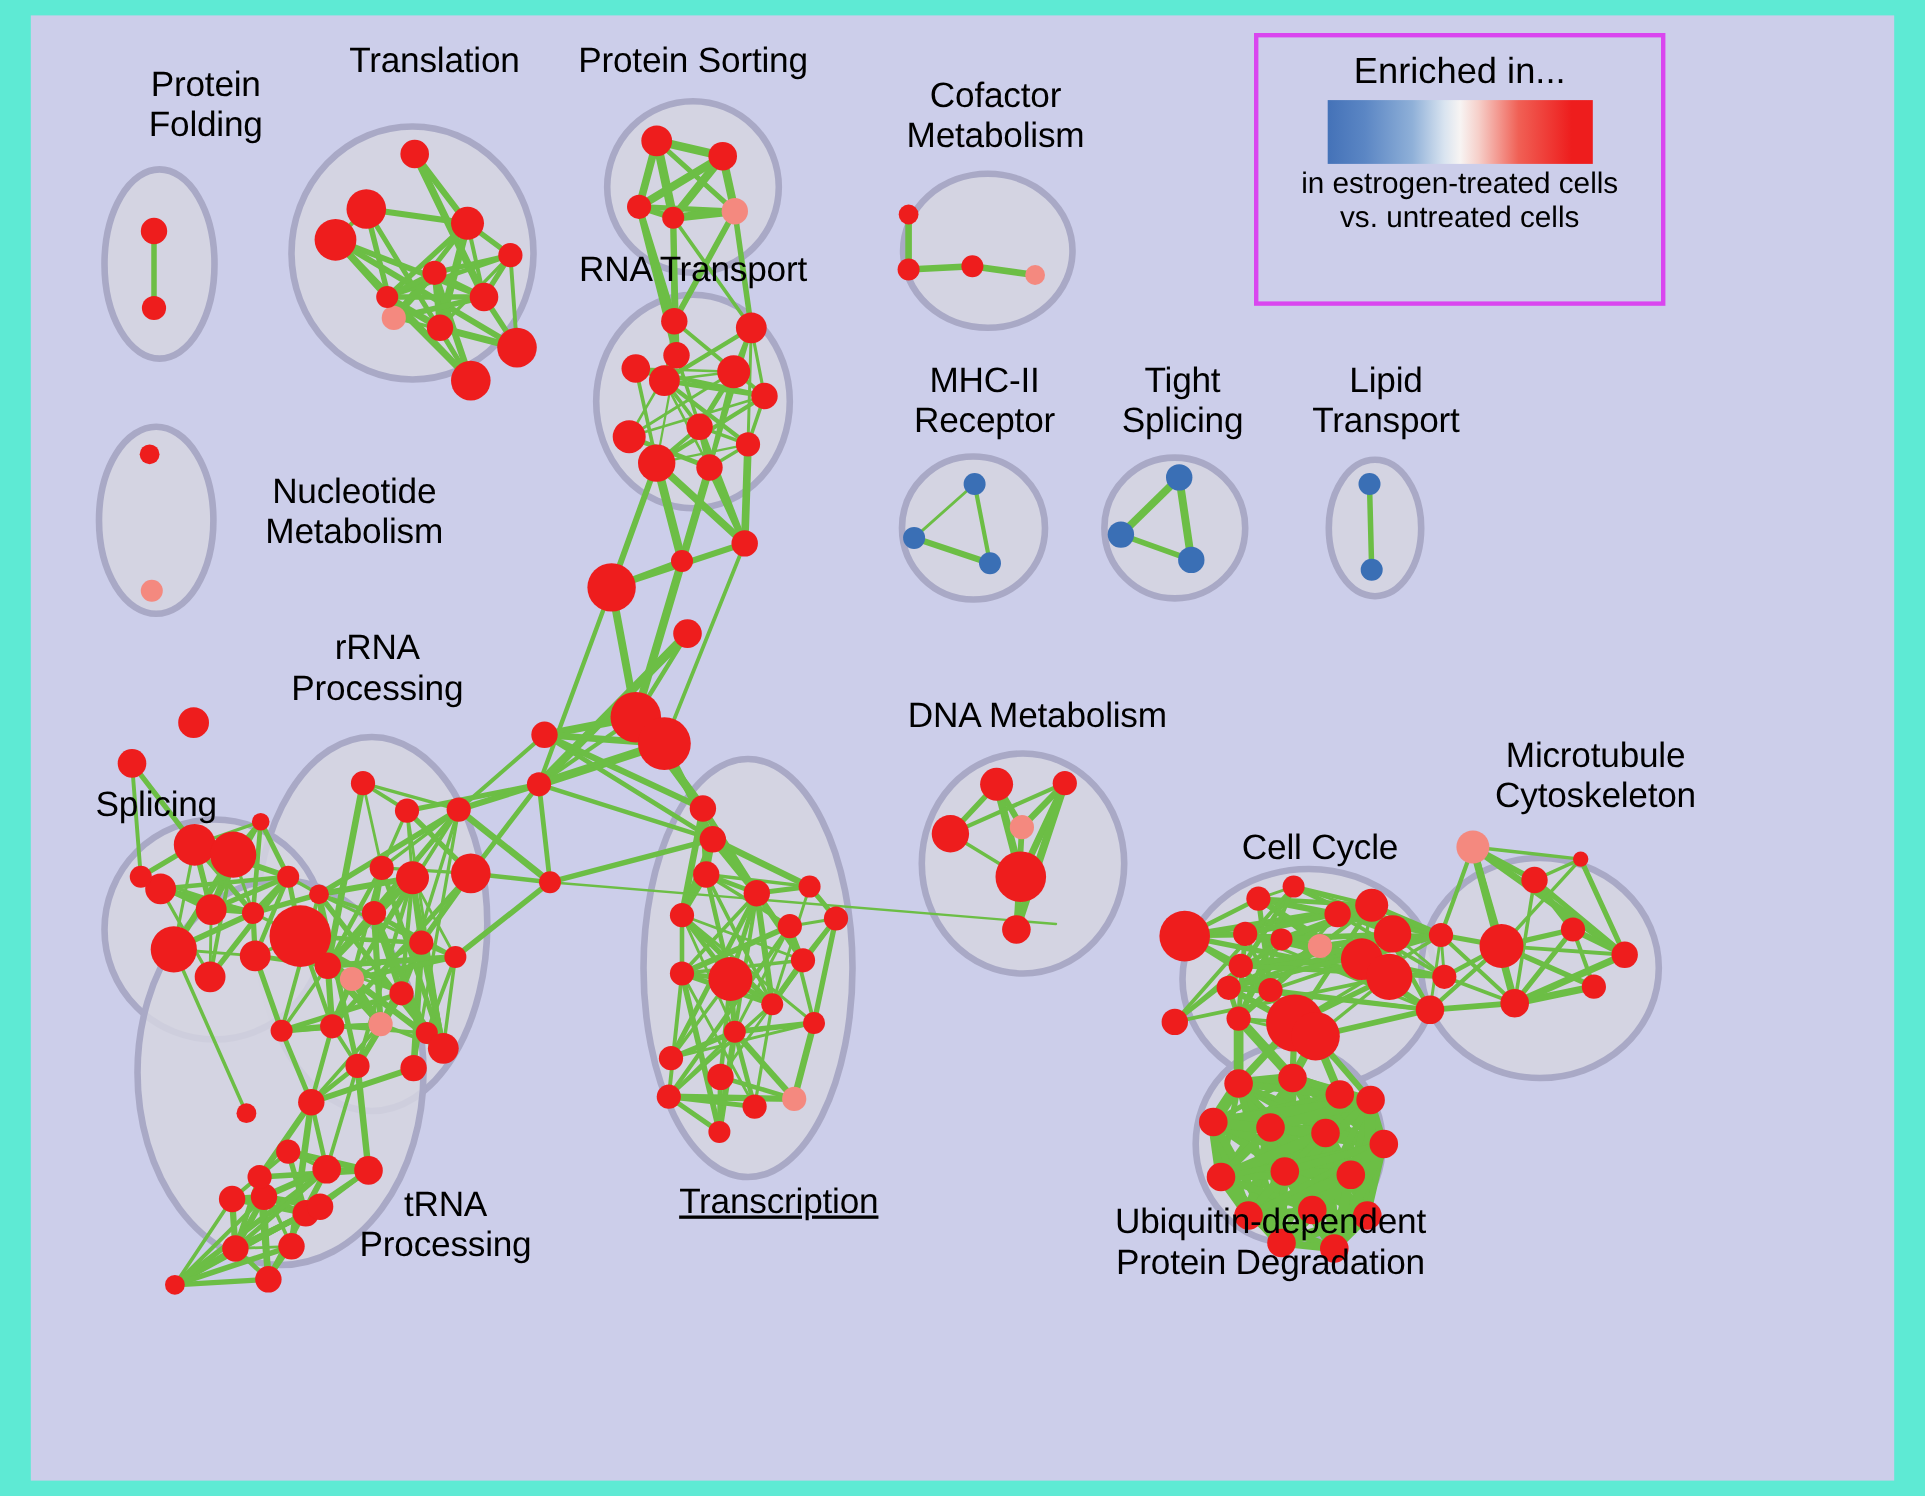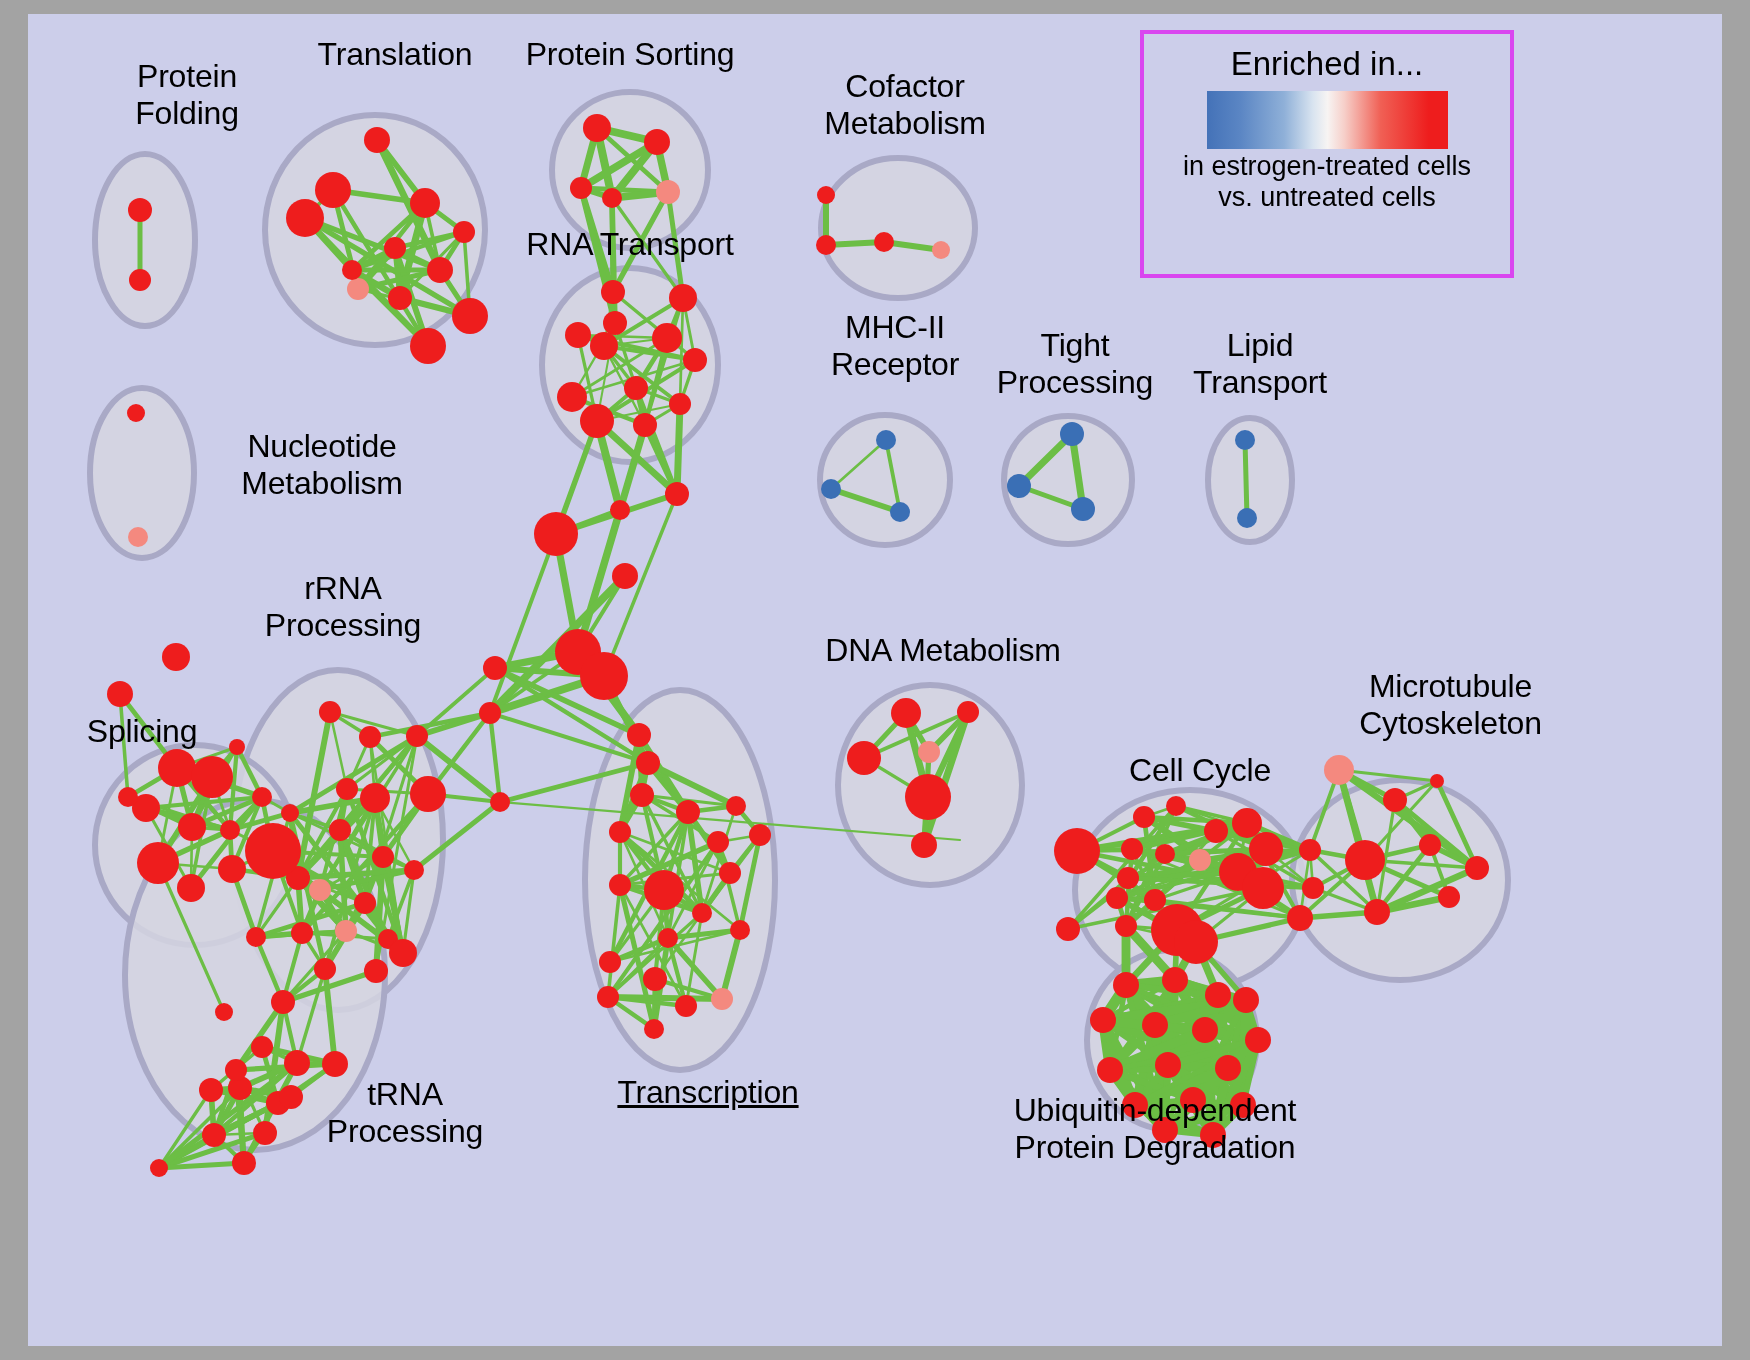--- a/index.html
+++ b/index.html
@@ -5,21 +5,21 @@
   html,body{margin:0;padding:0;}
   body{
     width:1750px;height:1360px;
     background:#ffffff;
     font-family:"Liberation Sans", sans-serif;
     overflow:hidden;
   }
   #figure{
     position:relative;
     width:1750px;height:1360px;
-    background:#a3a3a3;
+    background:#5eead4;
   }
   #canvas-bg{
     position:absolute;
     left:28px;top:14px;
     width:1694px;height:1332px;
     background:#ccceea;
   }
   svg#net{
     position:absolute;left:0;top:0;
     width:1750px;height:1360px;
@@ -853,24 +853,24 @@
       </g>
     </svg>
   <div id="labels">
       <div class="cluster-label" style="left: 82px; top: 58px; width: 210px;">Protein
 Folding</div>
       <div class="cluster-label" style="left: 270px; top: 36px; width: 250px;">Translation</div>
       <div class="cluster-label" style="left: 500px; top: 36px; width: 260px;">Protein Sorting</div>
       <div class="cluster-label" style="left: 497px; top: 226px; width: 266px;">RNA Transport</div>
       <div class="cluster-label" style="left: 790px; top: 68px; width: 230px;">Cofactor
 Metabolism</div>
-      <div class="cluster-label" style="left: 795px; top: 309px; width: 200px;">MHC-II
+      <div class="cluster-label" style="left: 795px; top: 327px; width: 200px;">MHC-II
 Receptor</div>
       <div class="cluster-label" style="left: 980px; top: 327px; width: 190px;">Tight
-Processing</div>
+Splicing</div>
       <div class="cluster-label" style="left: 1165px; top: 327px; width: 190px;">Lipid
 Transport</div>
       <div class="cluster-label" style="left: 198px; top: 428px; width: 248px;">Nucleotide
 Metabolism</div>
       <div class="cluster-label" style="left: 248px; top: 570px; width: 190px;">rRNA
 Processing</div>
       <div class="cluster-label" style="left: 62px; top: 713px; width: 160px;">Splicing</div>
       <div class="cluster-label" style="left: 310px; top: 1076px; width: 190px;">tRNA
 Processing</div>
       <div class="cluster-label" style="left: 578px; top: 1074px; width: 260px; text-decoration: underline;">Transcription</div>

